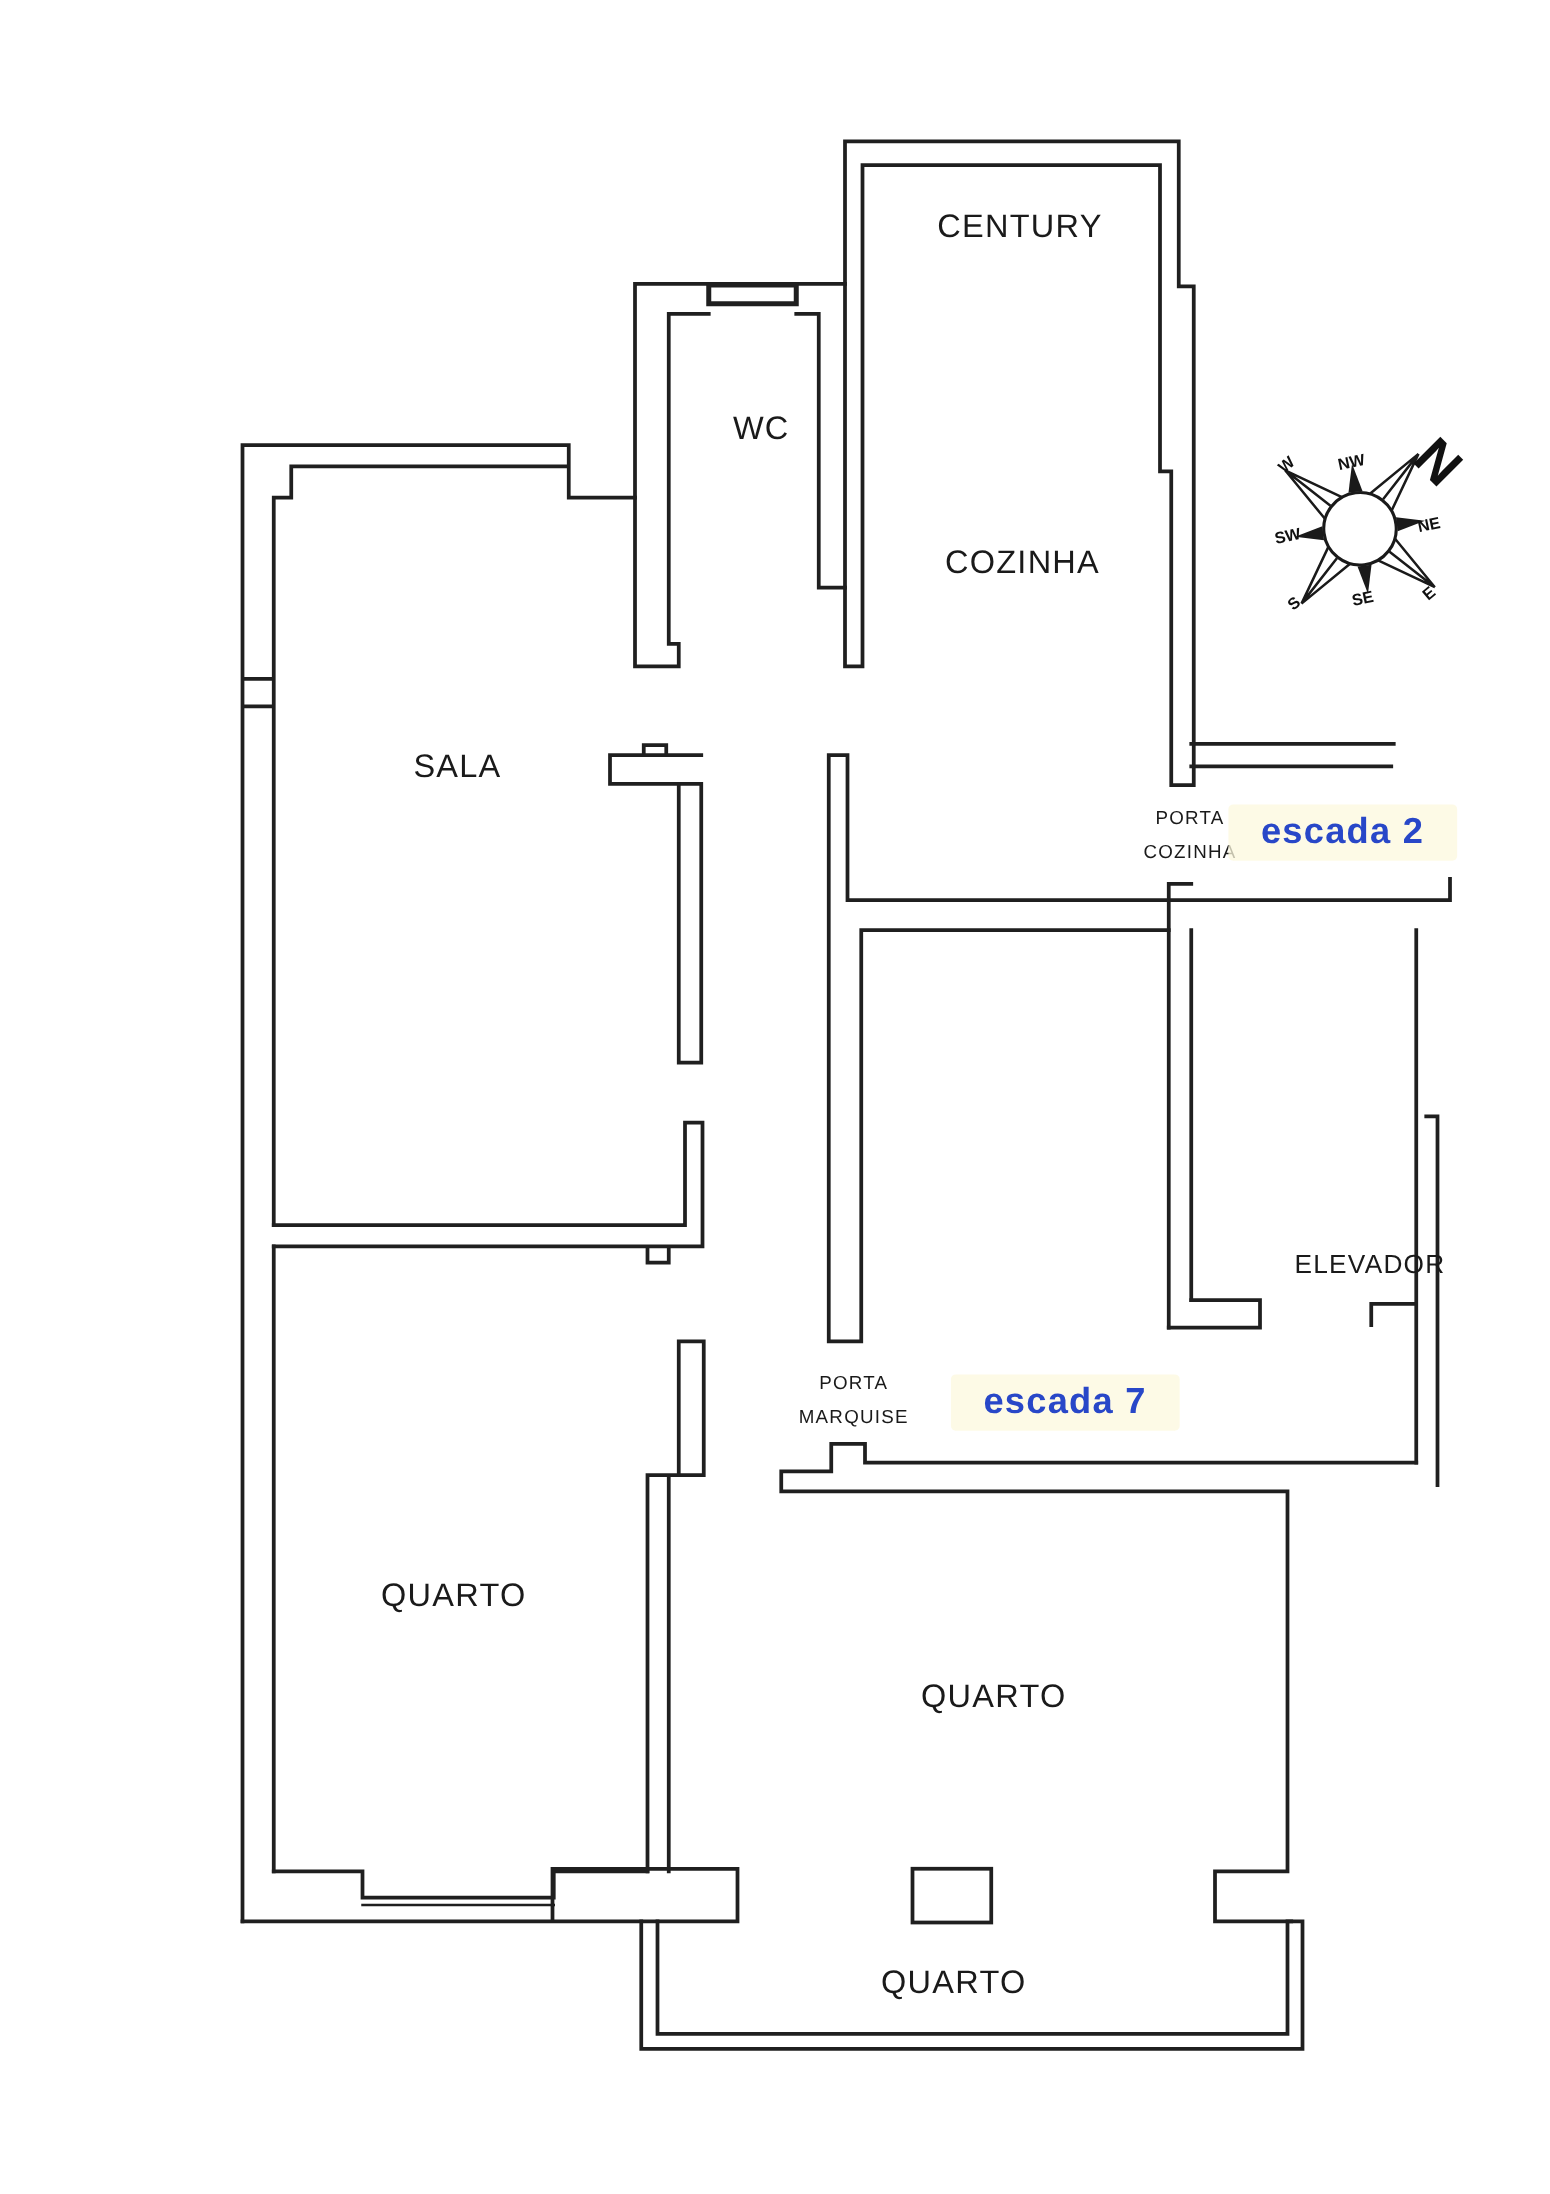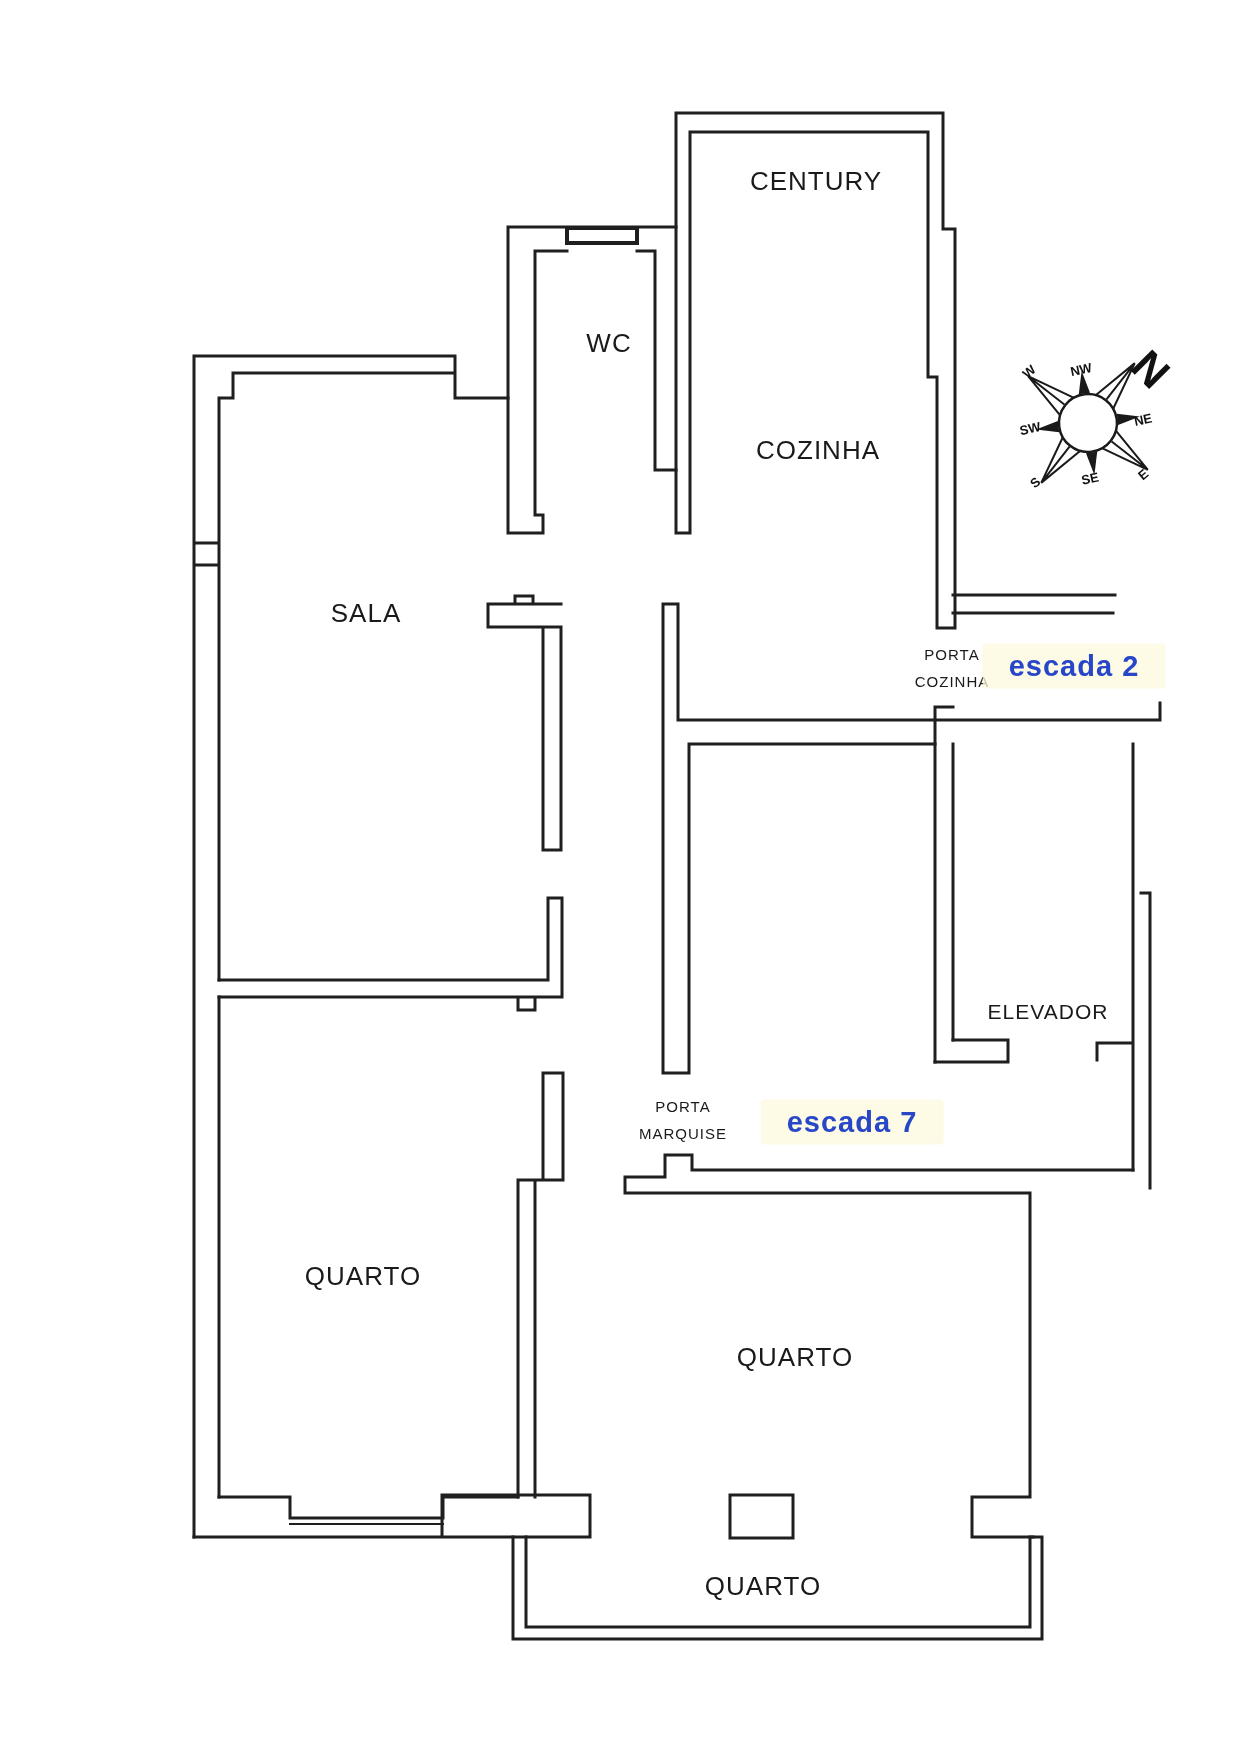--- a/index.html
+++ b/index.html
@@ -7,21 +7,21 @@
     position:relative;width:1240px;height:1755px;background:#ffffff;overflow:hidden;
     font-family:"Liberation Sans", sans-serif;
   }
   #walls{position:absolute;left:0;top:0;}
   .lbl{
     position:absolute;transform:translate(-50%,-50%);
     color:var(--label,#1a1a1a);font-size:26px;letter-spacing:1px;
     white-space:nowrap;text-align:center;
   }
   .lbl.small{font-size:15px;line-height:27px;letter-spacing:1px;}
-  .lbl.elev{font-size:21px;letter-spacing:1px;}
+  .lbl.elev{font-size:21px;letter-spacing:1px;margin-left:48px;}
   .stair{
     position:absolute;transform:translate(-50%,-50%);
     color:var(--stairs,#2847c8);font-weight:bold;font-size:29px;letter-spacing:1px;
     white-space:nowrap;padding:6px 26px;background:rgba(252,248,222,0.75);border-radius:4px;
   }
   .watermark{
     position:absolute;transform:translate(-50%,-50%);
     color:var(--watermark,#d5cdb4);opacity:0.85;font-weight:bold;font-size:48px;
     letter-spacing:10px;white-space:nowrap;
   }

